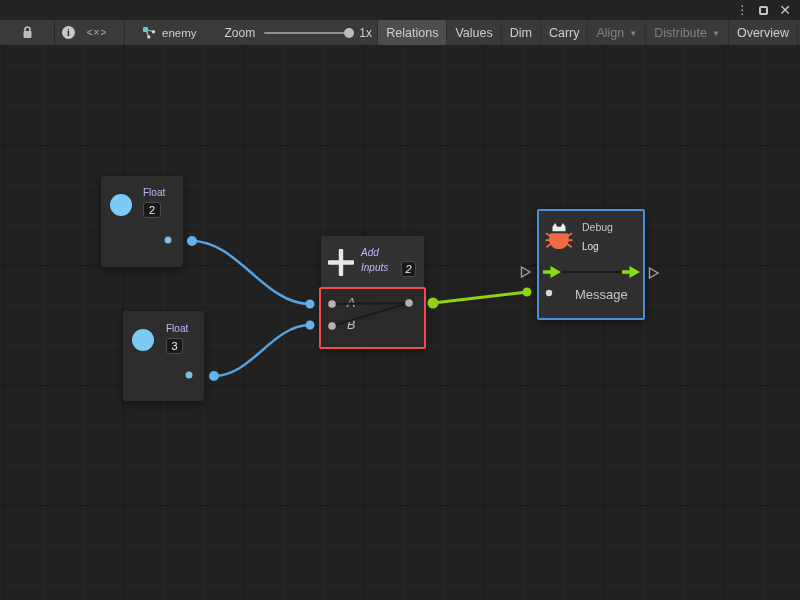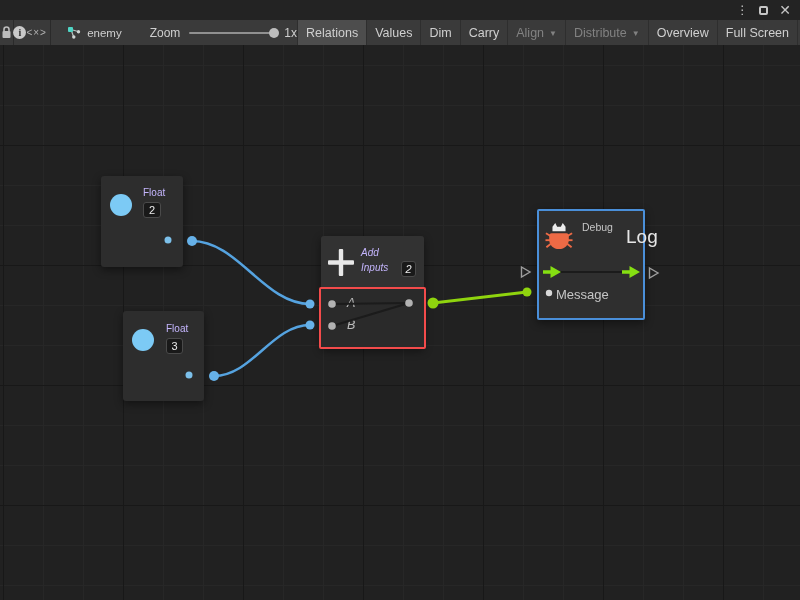--- a/index.html
+++ b/index.html
@@ -70,22 +70,22 @@
     background:#323232; border-radius:3px 3px 0 0; border-bottom:1px solid #1f1f1f; }
   .add-body { position:absolute; left:0; top:53px; width:100%; bottom:0;
     background:#2a2a2a; border-radius:0 0 3px 3px; }
   .port-label { position:absolute; font-size:12.5px; color:#bdbdbd; }
 
   .sel-rect { position:absolute; border:2px solid #f34b4b; border-radius:2px;
     pointer-events:none; }
 
   .node-debug { background:#2f2f2f; border:2px solid #4a8fd9; border-radius:2px;text-decoration:underline; }
   .debug-cat { position:absolute; left:43px; top:10px; font-size:10.5px; color:#c6c6c6; }
-  .debug-title { position:absolute; left:43px; top:15px; font-size:19px; color:#e6e6e6;margin-left:44px; }
-  .debug-msg { position:absolute; left:17px; top:76px; font-size:13px; color:#c6c6c6; }
+  .debug-title { position:absolute; left:43px; top:30px; font-size:10px; color:#e6e6e6; }
+  .debug-msg { position:absolute; left:36px; top:76px; font-size:13px; color:#c6c6c6; }
   .bug-svg { position:absolute; left:6px; top:10px; }
 
   .overlay { position:absolute; left:0; top:0; pointer-events:none; }
 </style>
 </head>
 <body>
 
 <div class="window">
 
   <div class="tabbar">
@@ -145,23 +145,20 @@
       <div class="tbtn dis">
         <span>Align</span>
         <span class="dd-arrow">▼</span>
         </div>
       <div class="tbtn dis">
         <span>Distribute</span>
         <span class="dd-arrow">▼</span>
         </div>
       <div class="tbtn">
         <span>Overview</span>
-        </div>
-      <div class="tbtn">
-        <span>Full Screen</span>
         </div>
       <div class="edge-pad"></div>
     </div>
   </div>
 
   <div class="canvas">
 
     <div class="node node-float" style="left:101px; top:131px; width:82px; height:91px;">
       <span class="float-circle"></span>
       <span class="node-title" style="left:42px; top:11px;">Float</span>

